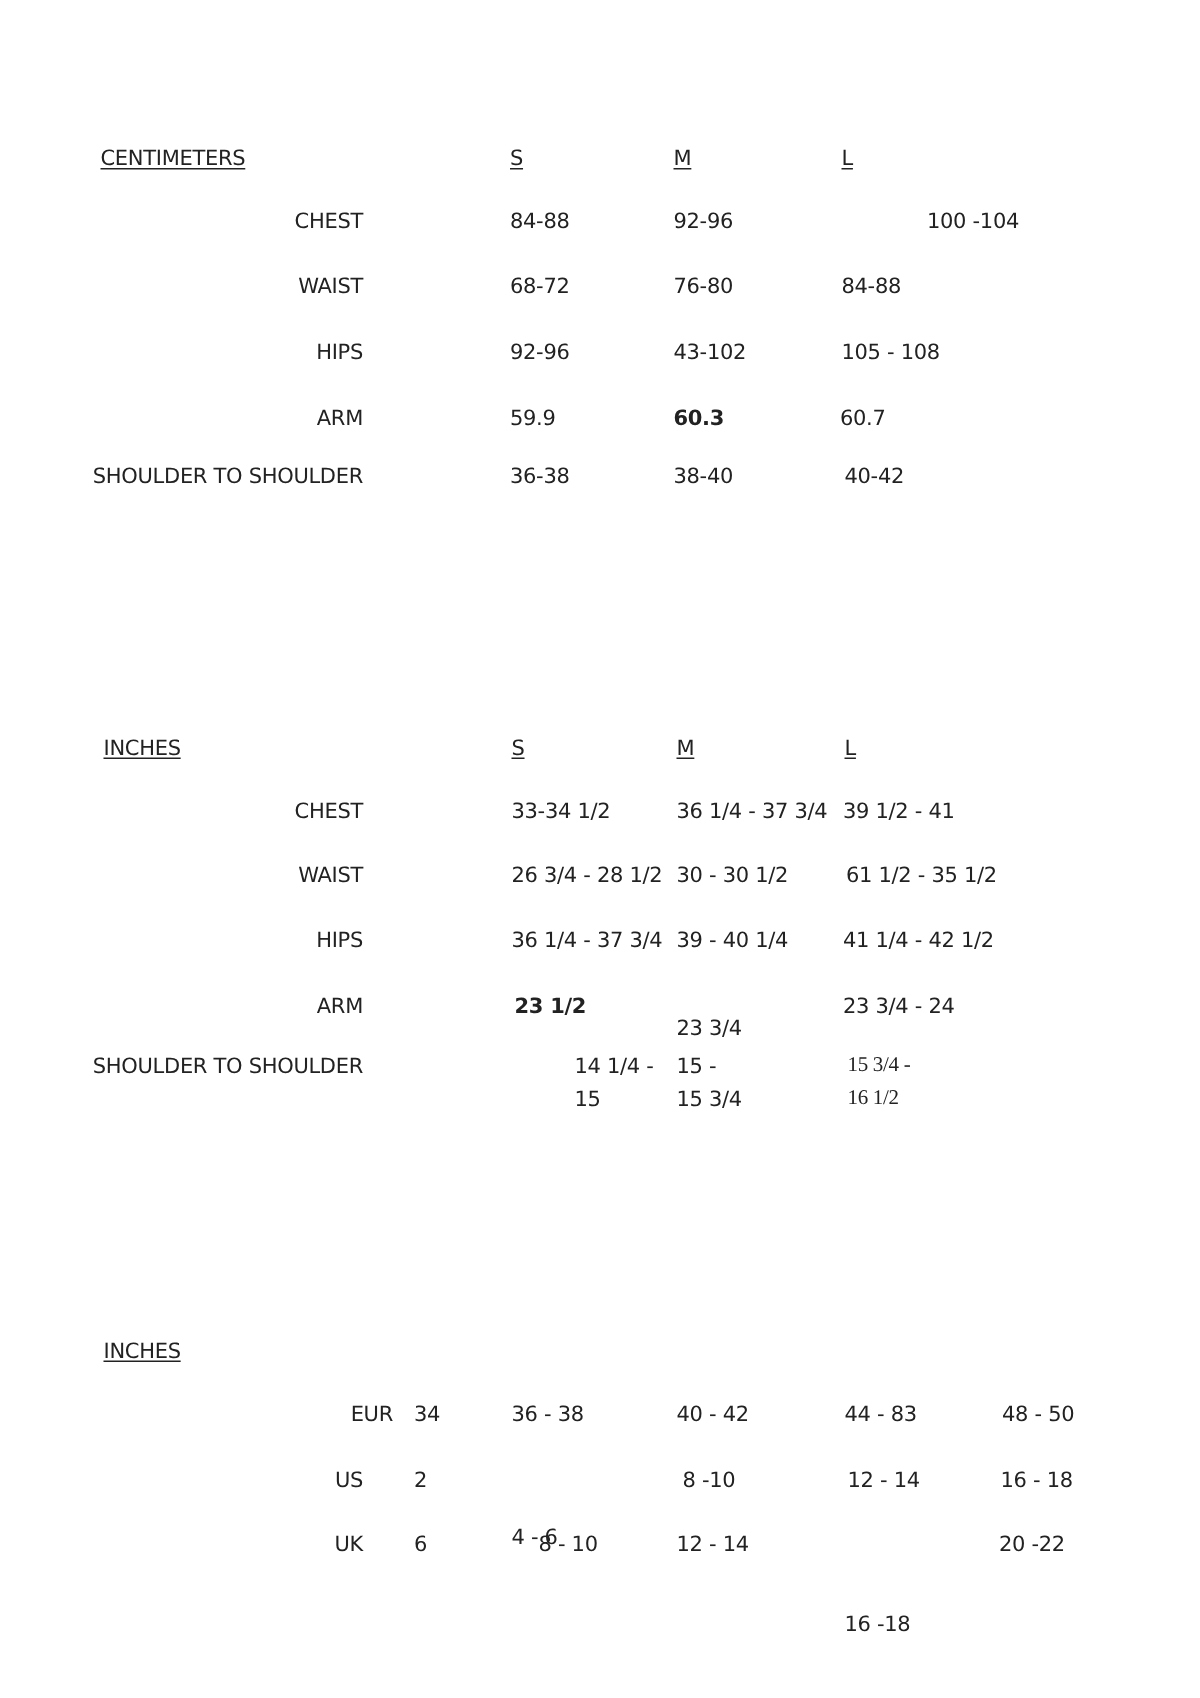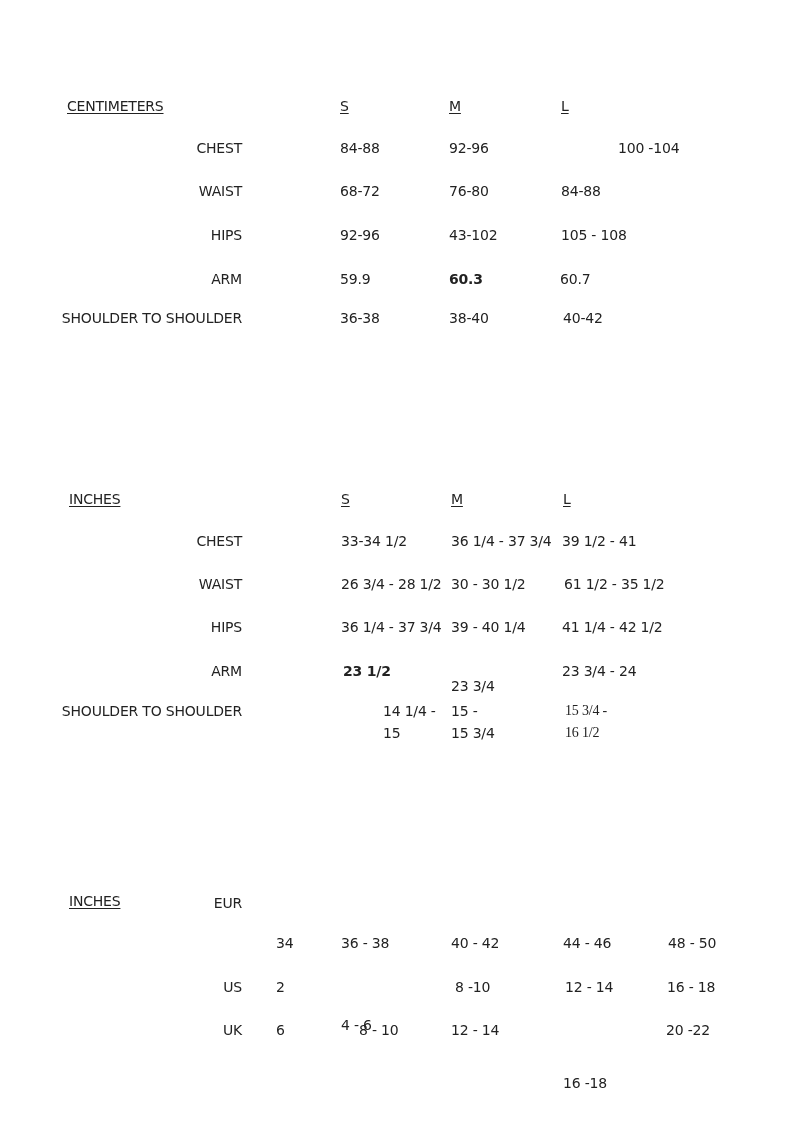--- a/index.html
+++ b/index.html
@@ -99,25 +99,25 @@
 15</div>
     <div class="t multi" style="left:451px; top:700px;">15 -
 15 3/4</div>
     <div class="t multi" style="left:565px; top:700px;font-family:Liberation Serif, serif;">15 3/4 -
 16 1/2</div>
   </div>
 
   <div>
     <div class="t u" style="left:69px; top:892px;">INCHES</div>
 
-    <div class="t label" style="top:894px;">EUR</div>
+    <div class="t label" style="top:934px;padding-left:20px;">EUR</div>
     <div class="t" style="left:276px; top:934px;">34</div>
     <div class="t" style="left:341px; top:934px;">36 - 38</div>
     <div class="t" style="left:451px; top:934px;">40 - 42</div>
-    <div class="t" style="left:563px; top:934px;">44 - 46</div>
+    <div class="t" style="left:563px; top:934px;">44 - 83</div>
     <div class="t" style="left:668px; top:934px;">48 - 50</div>
 
     <div class="t label" style="top:978px;">US</div>
     <div class="t" style="left:276px; top:978px;">2</div>
     <div class="t" style="left:341px; top:1016px;">4 - 6</div>
     <div class="t" style="left:455px; top:978px;">8 -10</div>
     <div class="t" style="left:565px; top:978px;">12 - 14</div>
     <div class="t" style="left:667px; top:978px;">16 - 18</div>
 
     <div class="t label" style="top:1021px;">UK</div>

